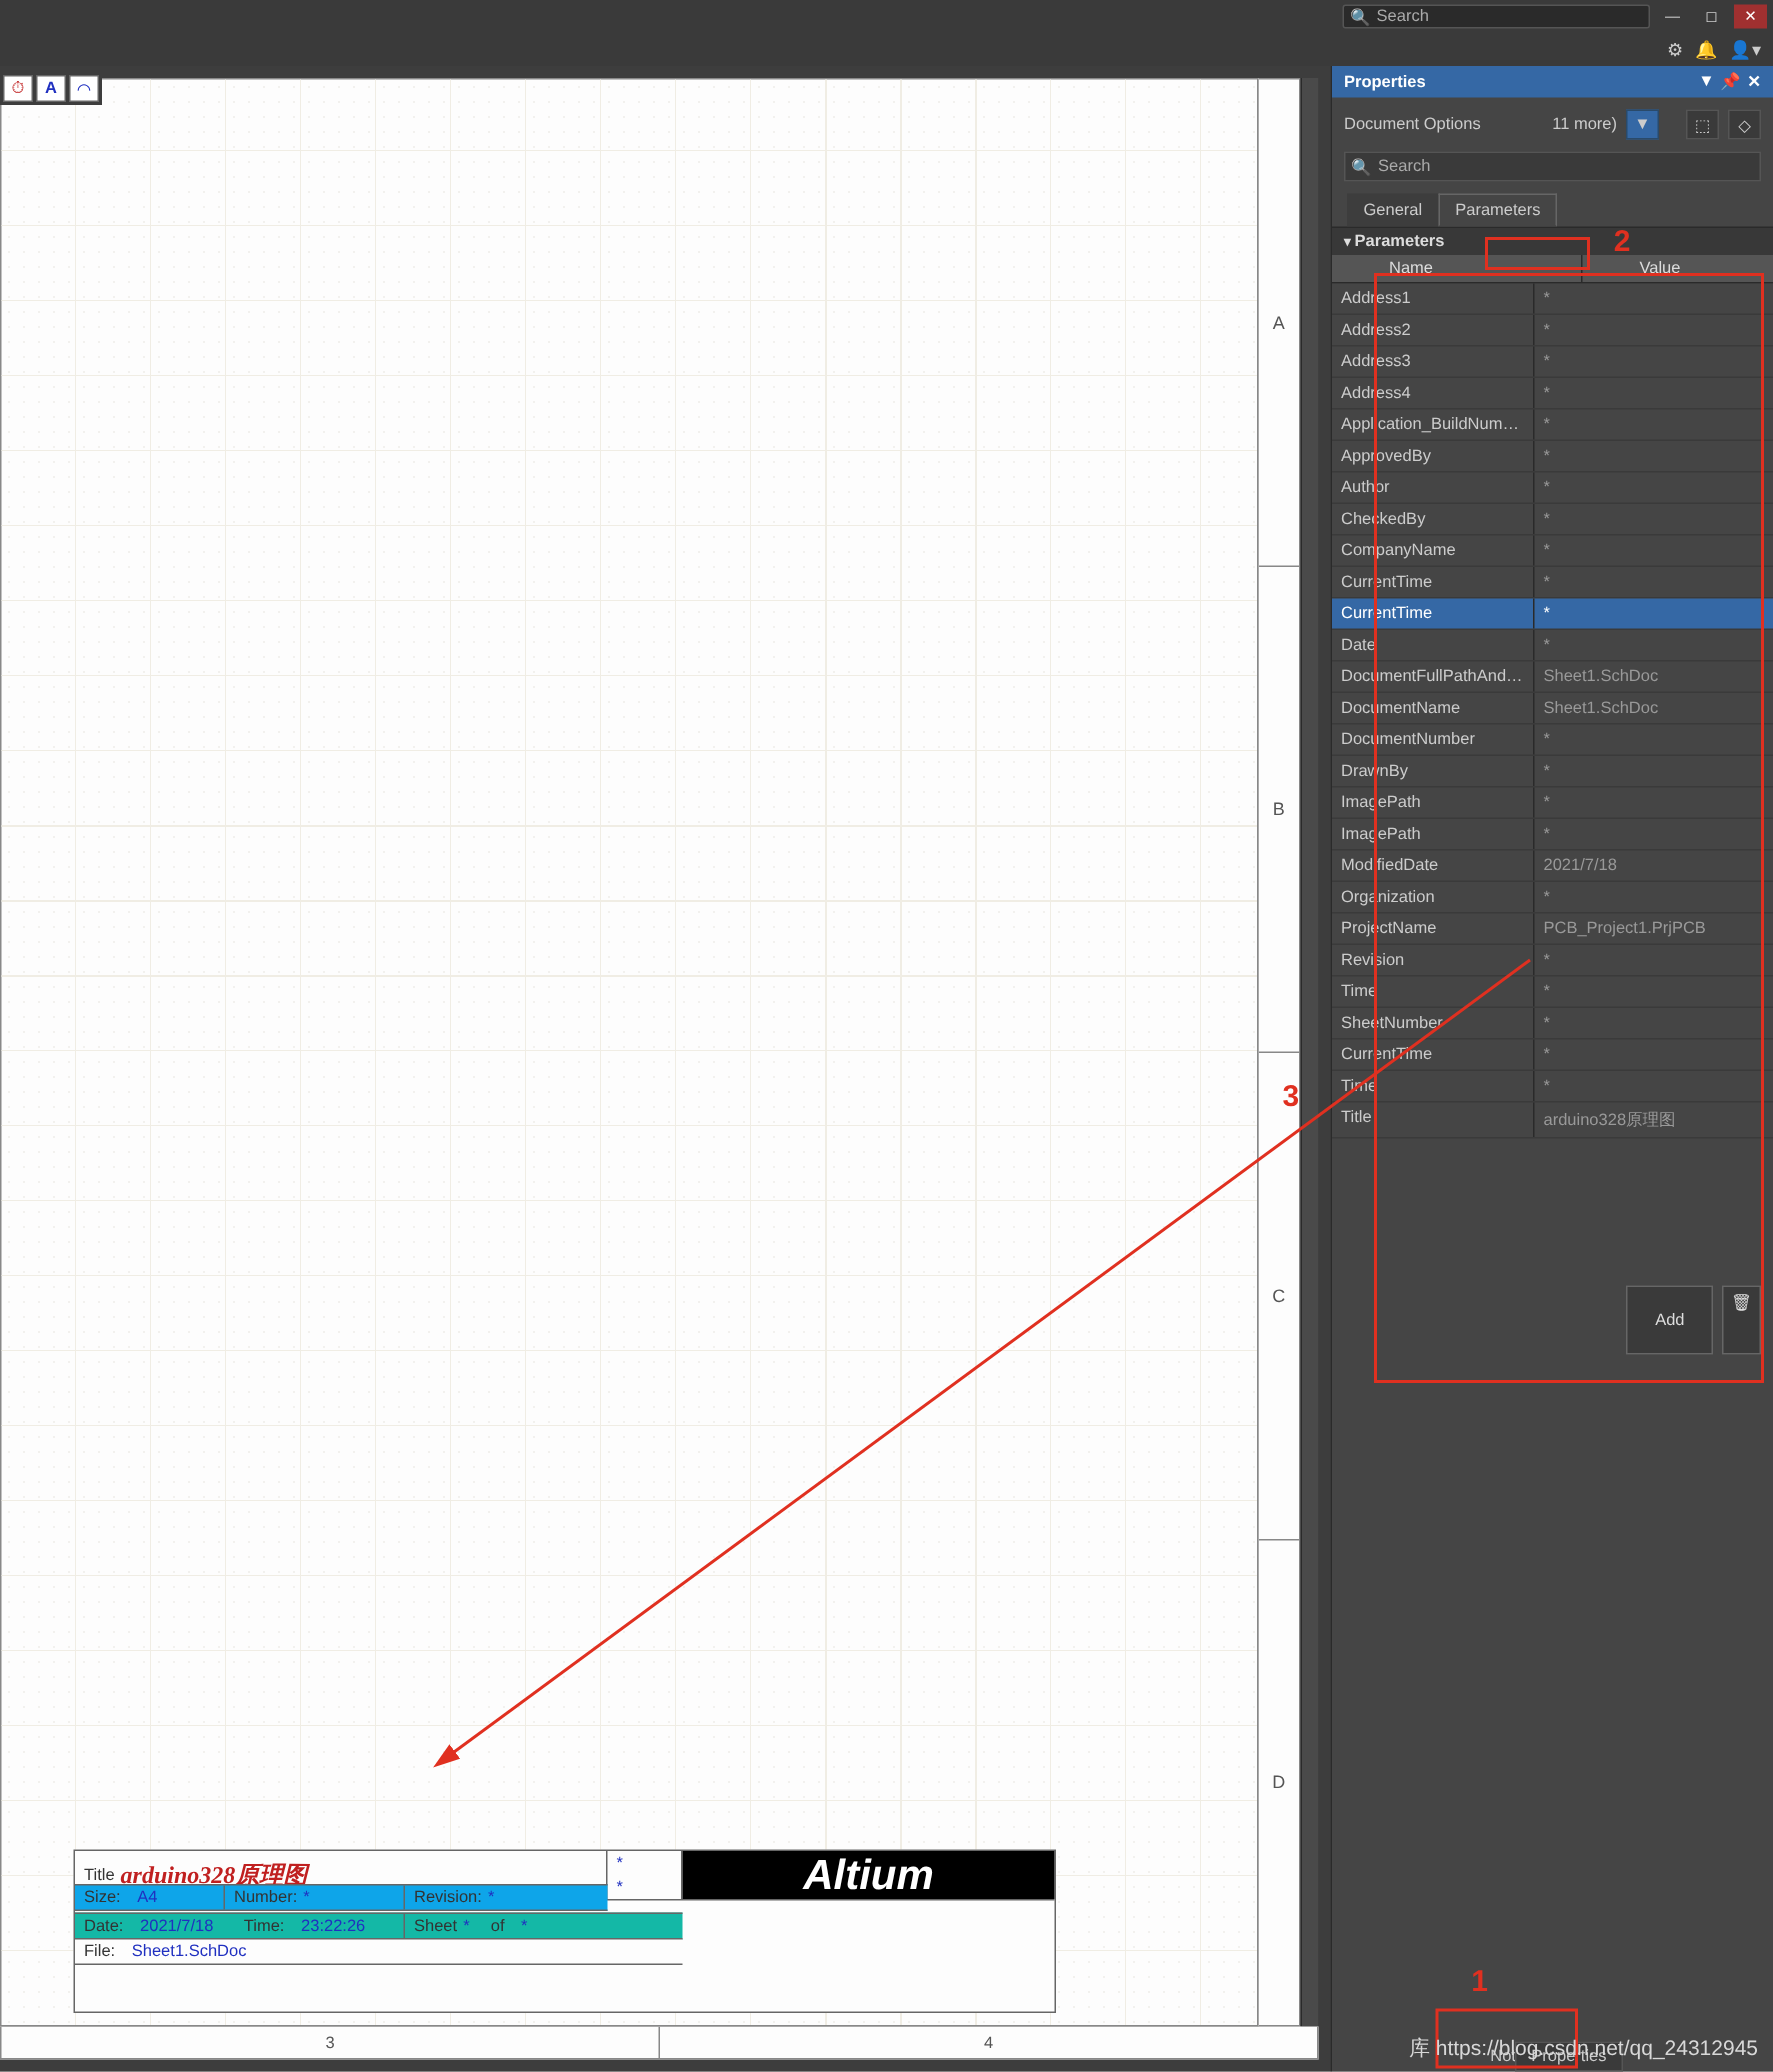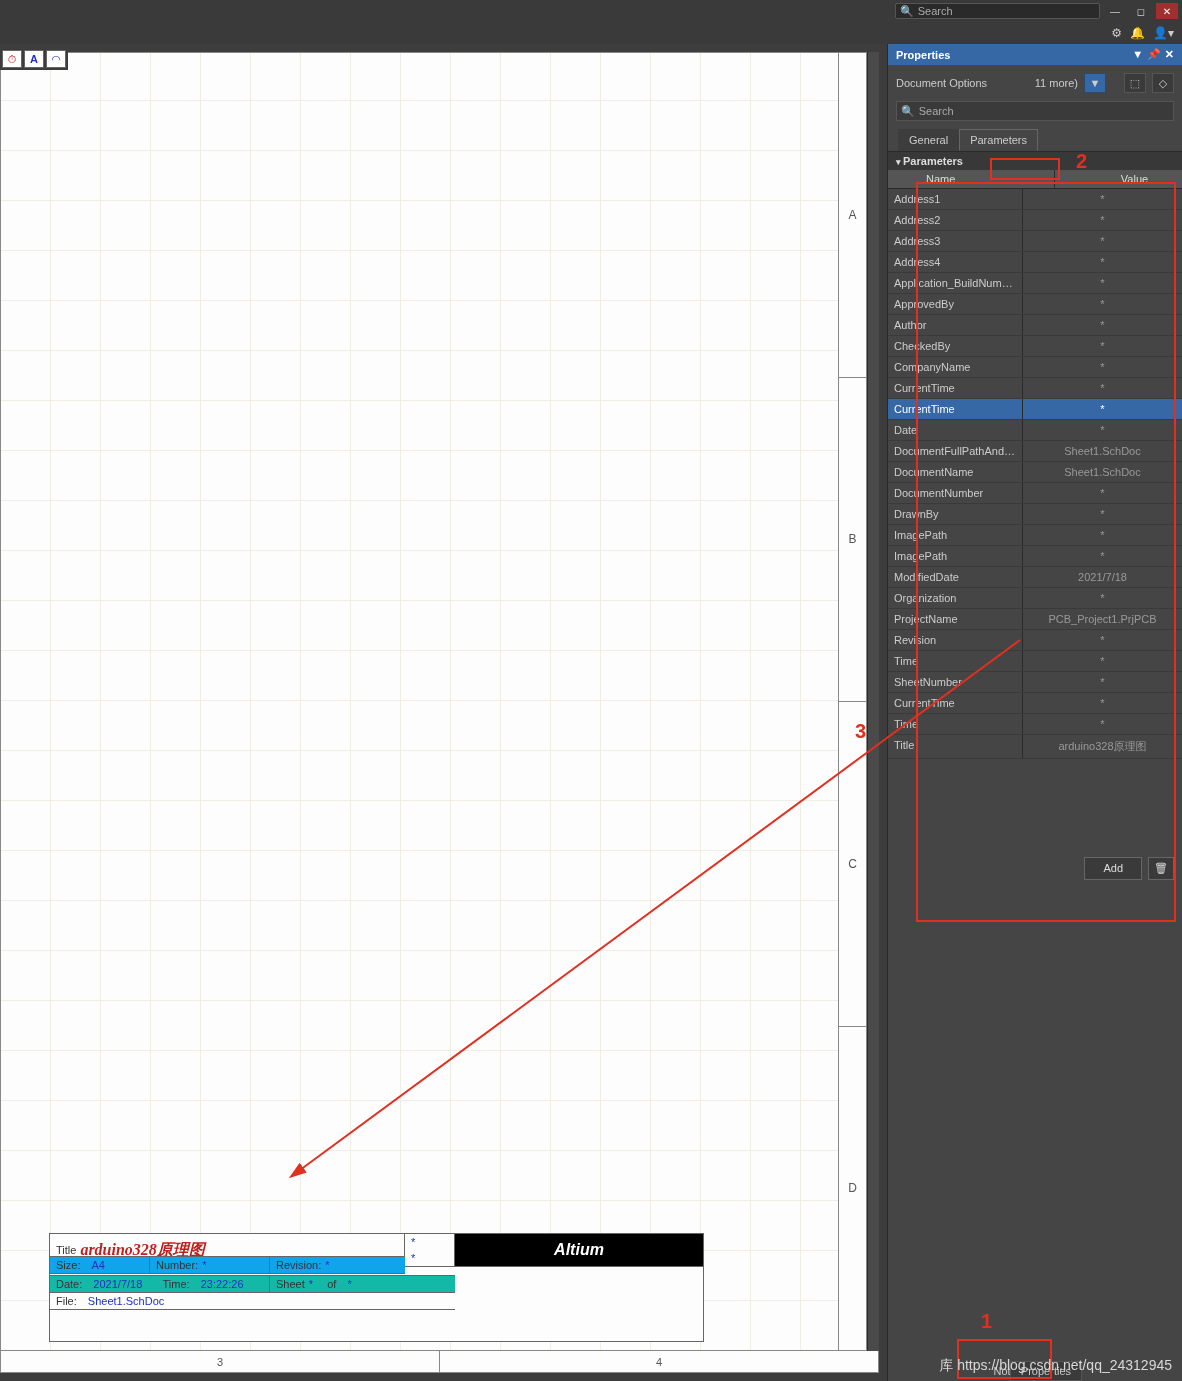--- a/index.html
+++ b/index.html
@@ -26,45 +26,45 @@
 .bottom-margin div:last-child{border-right:none;}
 .scrollbar-v{width:12px;background:#4a4a4a;border-left:1px solid #2a2a2a;}
 .title-block{position:absolute;bottom:8px;left:48px;width:655px;border:1px solid #666;background:#fdfdfd;z-index:5;font-size:12px;color:#333;}
 .tb-row{display:flex;border-bottom:1px solid #666;}
 .tb-row:last-child{border-bottom:none;}
 .tb-cell{padding:2px 6px;border-right:1px solid #666;display:flex;align-items:center;gap:4px;}
 .tb-cell:last-child{border-right:none;}
 .tb-label{color:#333;}
 .tb-val{color:#2030c0;}
 .tb-title{color:#c02020;font-weight:bold;font-style:italic;font-size:16px;font-family:"Times New Roman",serif;}
-.logo-cell{background:#000;color:#fff;font-weight:bold;font-style:italic;font-size:16px;display:flex;align-items:center;justify-content:center;flex:1;}
+.logo-cell{background:#000;color:#fff;font-weight:bold;font-style:italic;font-size:28px;display:flex;align-items:center;justify-content:center;flex:1;}
 .panel{width:295px;background:#454545;display:flex;flex-direction:column;border-left:1px solid #2a2a2a;}
 .panel-header{background:#3568a5;color:#fff;padding:4px 8px;display:flex;justify-content:space-between;align-items:center;font-weight:600;}
 .panel-header .ctrls{display:flex;gap:4px;font-size:9px;}
 .panel-sub{padding:8px 8px 4px;display:flex;align-items:center;gap:6px;color:#ccc;}
 .filter-btn{width:22px;height:20px;background:#3568a5;border:1px solid #2a4a6a;display:flex;align-items:center;justify-content:center;cursor:pointer;}
 .icon-btn{width:22px;height:20px;background:#3a3a3a;border:1px solid #555;display:flex;align-items:center;justify-content:center;cursor:pointer;}
 .panel-search{margin:4px 8px;height:20px;background:#3a3a3a;border:1px solid #555;display:flex;align-items:center;padding:0 4px;gap:4px;color:#aaa;}
 .tabs{display:flex;border-bottom:1px solid #2a2a2a;margin-top:4px;}
 .tab{padding:4px 10px;color:#ccc;cursor:pointer;border:1px solid transparent;background:#3d3d3d;}
 .tab.active{background:#454545;border:1px solid #666;border-bottom:1px solid #454545;}
 .section-hd{background:#383838;padding:3px 8px;color:#ddd;font-weight:600;cursor:pointer;}
 .section-hd::before{content:"▾ ";font-size:9px;}
 .param-table{flex:0 0 auto;}
 .param-head{display:flex;background:#555;border-bottom:1px solid #2a2a2a;}
 .param-head div{padding:3px 6px;color:#ddd;margin-left:32px;}
 .col-name{width:135px;border-right:1px solid #2a2a2a;}
-.col-val{flex:1;text-align:center;}
+.col-val{flex:1;}
 .param-row{display:flex;border-bottom:1px solid #3a3a3a;cursor:pointer;}
 .param-row div{padding:4px 6px;color:#ccc;overflow:hidden;white-space:nowrap;text-overflow:ellipsis;}
 .param-row.selected{background:#3568a5;color:#fff;}
 .param-row.selected div{color:#fff;}
 .param-row .col-val{color:#999;}
 .btn-row{display:flex;justify-content:flex-end;gap:6px;padding:8px;}
-.btn{padding:4px 18px;background:#3a3a3a;border:1px solid #666;color:#ddd;cursor:pointer;}
+.btn{padding:16px 18px;background:#3a3a3a;border:1px solid #666;color:#ddd;cursor:pointer;}
 .btn-icon{width:26px;padding:4px 0;text-align:center;}
 .status{position:absolute;bottom:0;right:0;width:295px;padding:4px 8px;color:#ccc;text-align:center;}
 .status-tab{position:absolute;bottom:0;right:100px;padding:3px 10px;background:#3a3a3a;border:1px solid #555;color:#ccc;cursor:pointer;}
 .watermark{position:absolute;bottom:6px;right:10px;color:#d8d8d8;font-size:14px;z-index:50;}
 .annot{position:absolute;color:#e03020;font-size:20px;font-weight:bold;pointer-events:none;z-index:40;}
 .redbox{position:absolute;border:2px solid #e03020;pointer-events:none;z-index:39;}
 svg.arrow{position:absolute;pointer-events:none;z-index:38;}
 </style>
 </head>
 <body>

